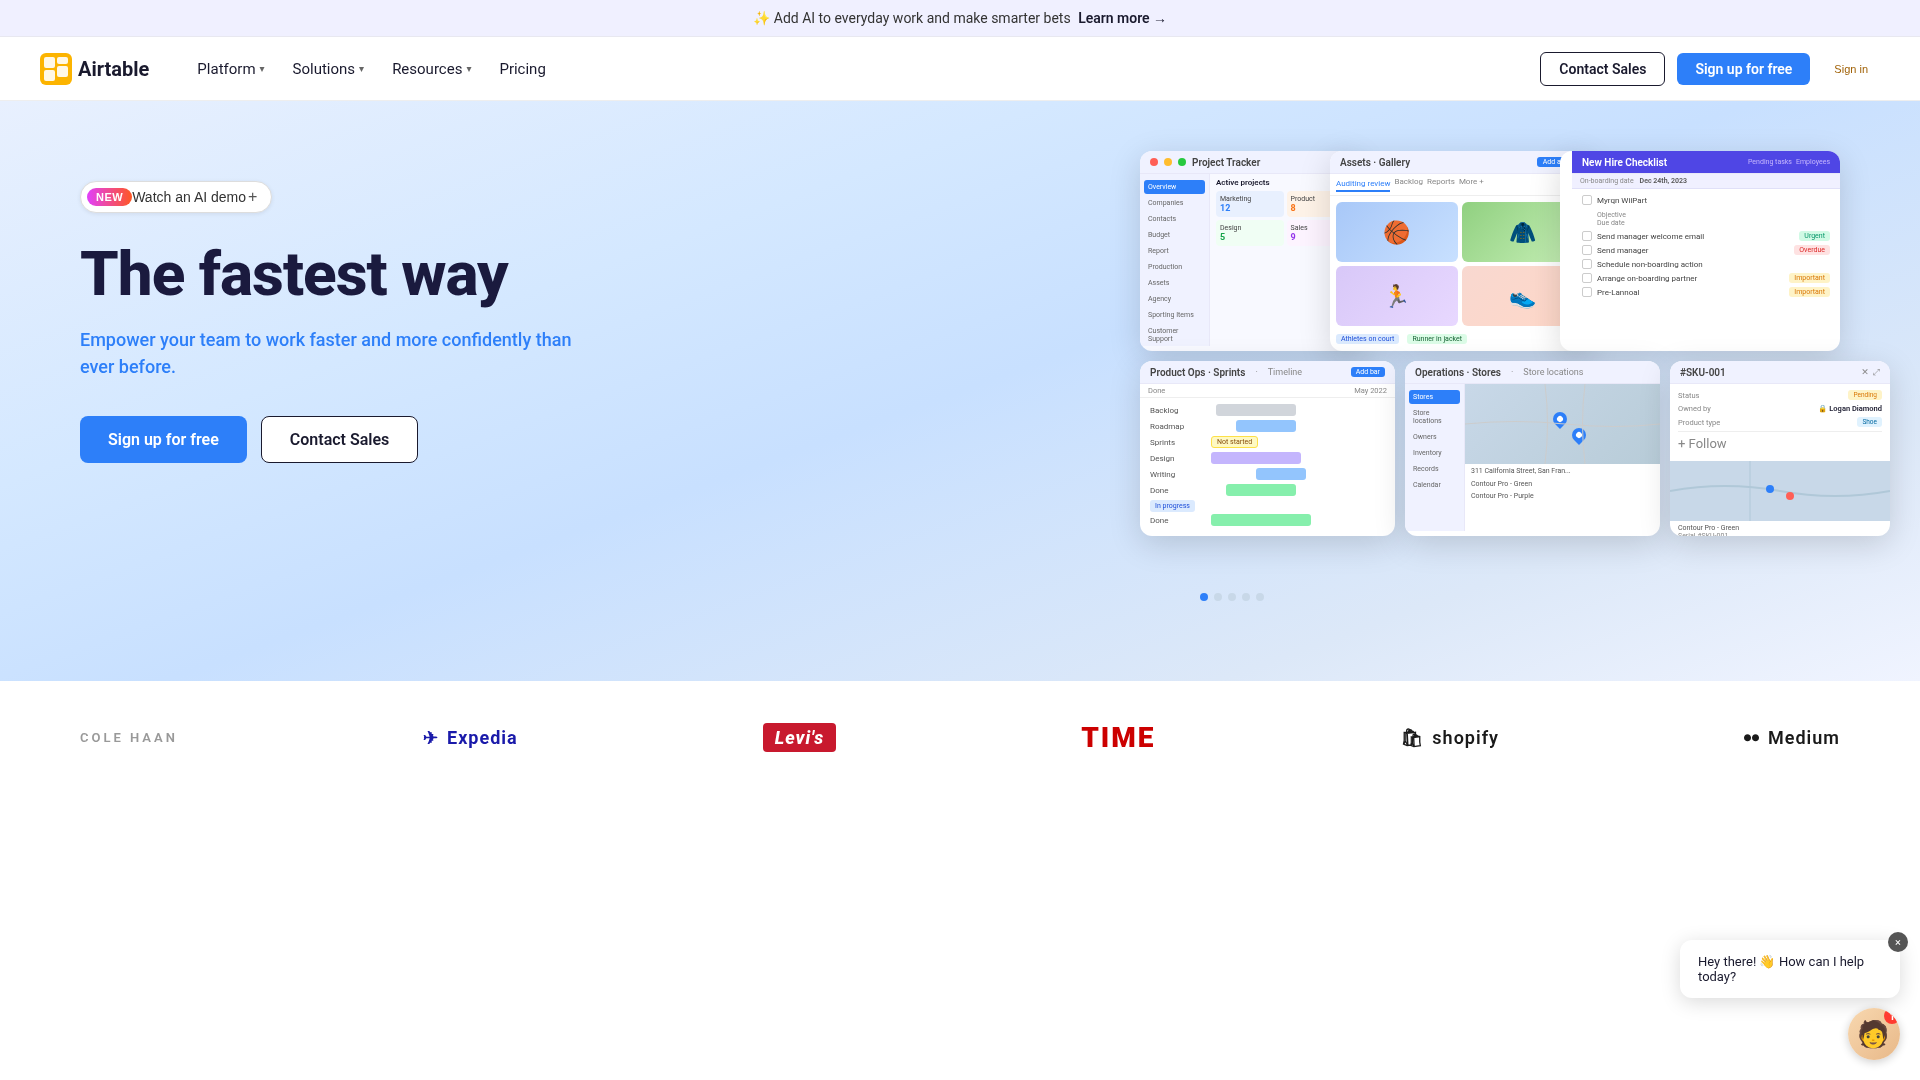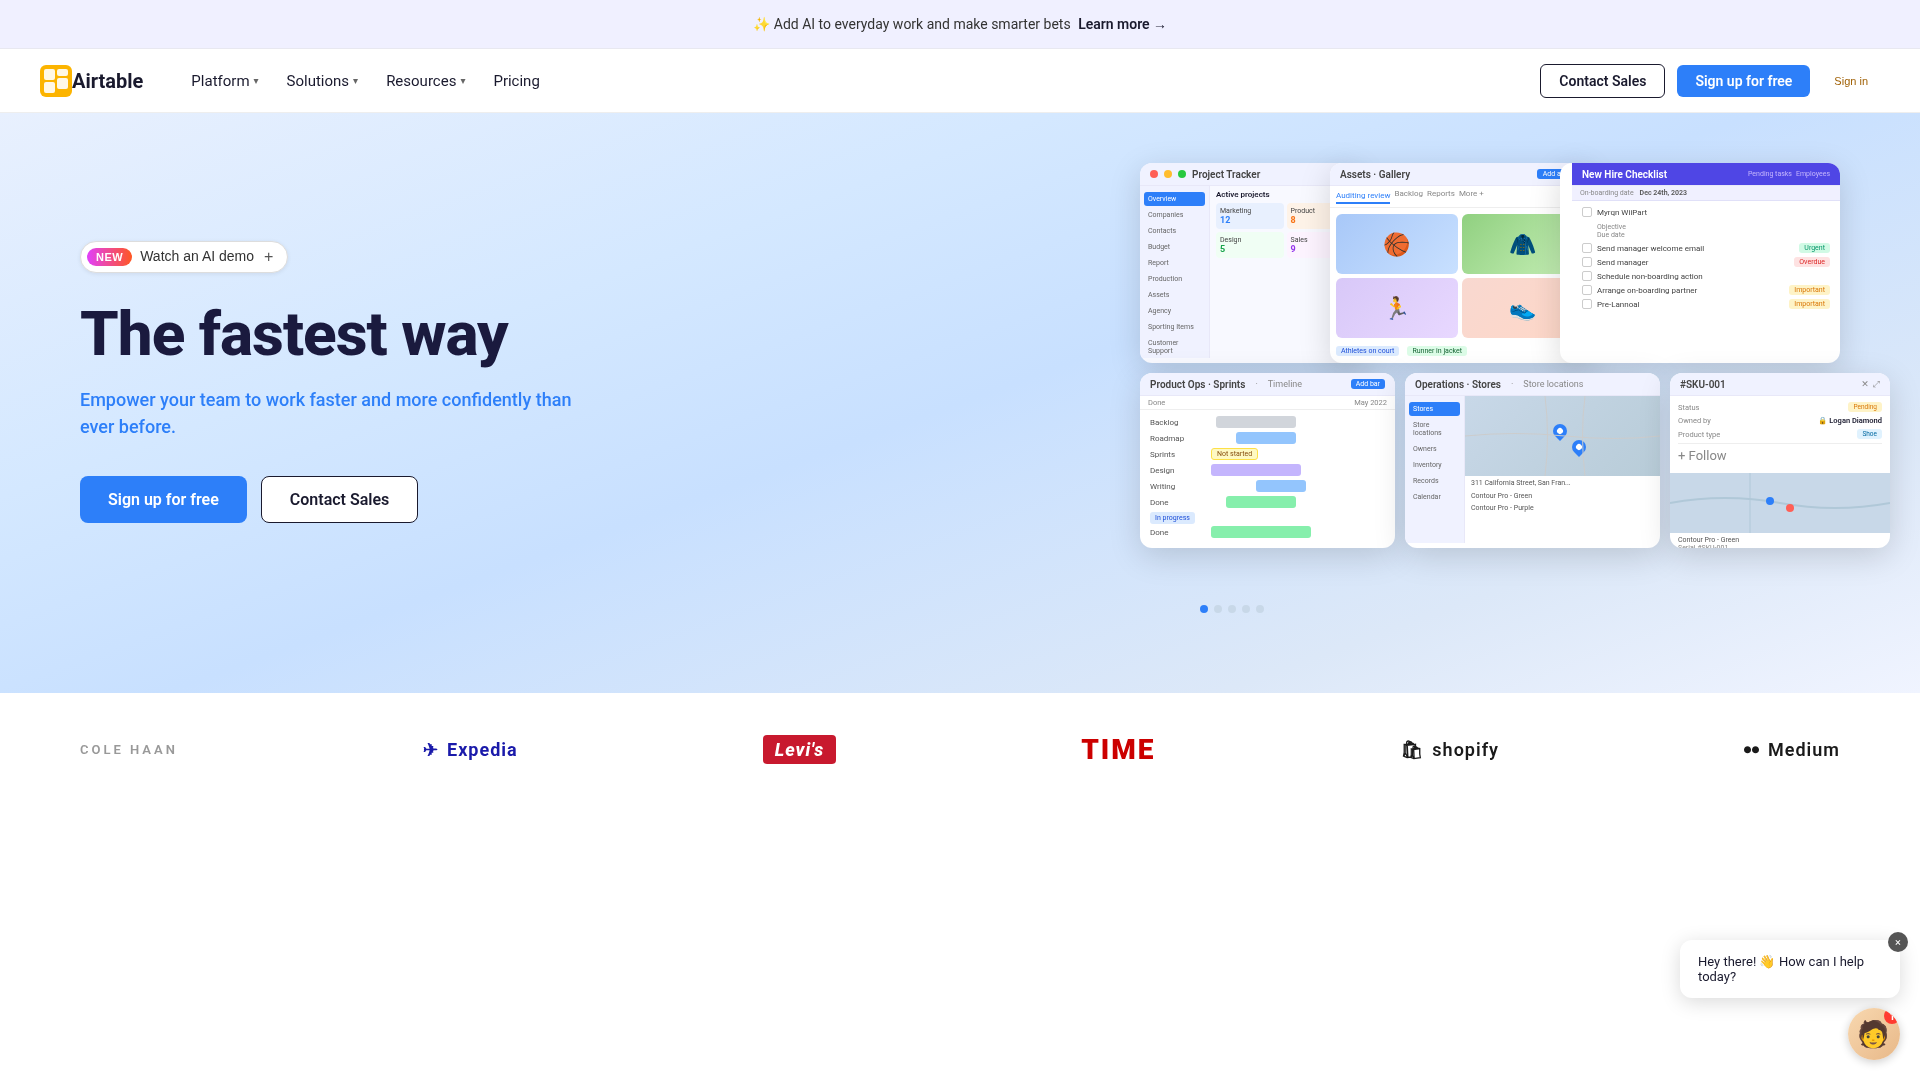--- a/index.html
+++ b/index.html
@@ -2,21 +2,21 @@
 <html><head>
   <meta charset="utf-8">
   <style>
     * { margin: 0; padding: 0; box-sizing: border-box; }
     body { font-family: -apple-system, BlinkMacSystemFont, 'Segoe UI', Roboto, sans-serif; overflow-x: hidden; background: #fff; }
 
     
     .top-banner {
       background: #f0f0ff;
       text-align: center;
-      padding: 16px 20px;
+      padding: 10px 20px;
       font-size: 14px;
       color: #333;
       border-bottom: 1px solid #e8e8f0;
     }
     .top-banner a {
       color: #1a1a2e;
       font-weight: 600;
       text-decoration: none;
       margin-left: 4px;
     }
@@ -29,20 +29,21 @@
       height: 64px;
       background: #fff;
       border-bottom: 1px solid #eee;
       position: sticky;
       top: 0;
       z-index: 100;
     }
     .nav-logo {
       display: flex;
       align-items: center;
+      gap: 6px;
       text-decoration: none;
       margin-right: 36px;
     }
     .logo-icon {
       width: 32px;
       height: 32px;
     }
     .logo-text {
       font-size: 20px;
       font-weight: 700;
@@ -123,30 +124,28 @@
     .hero-right {
       flex: 1;
       position: relative;
       height: 420px;
       margin-left: -40px;
     }
 
     
     .new-badge-btn {
       display: inline-flex;
-      align-items: flex-start;
-      gap: 8px;
+      align-items: center;
       padding: 6px 14px 6px 6px;
       background: #fff;
       border: 1px solid #ddd;
       border-radius: 100px;
       cursor: pointer;
       margin-bottom: 28px;
       box-shadow: 0 1px 4px rgba(0,0,0,0.08);
-      margin-top: 48px;
     }
     .new-pill {
       background: linear-gradient(90deg, #e040fb, #ff5722);
       color: #fff;
       font-size: 11px;
       font-weight: 700;
       padding: 3px 9px;
       border-radius: 100px;
       letter-spacing: 0.5px;
     }

